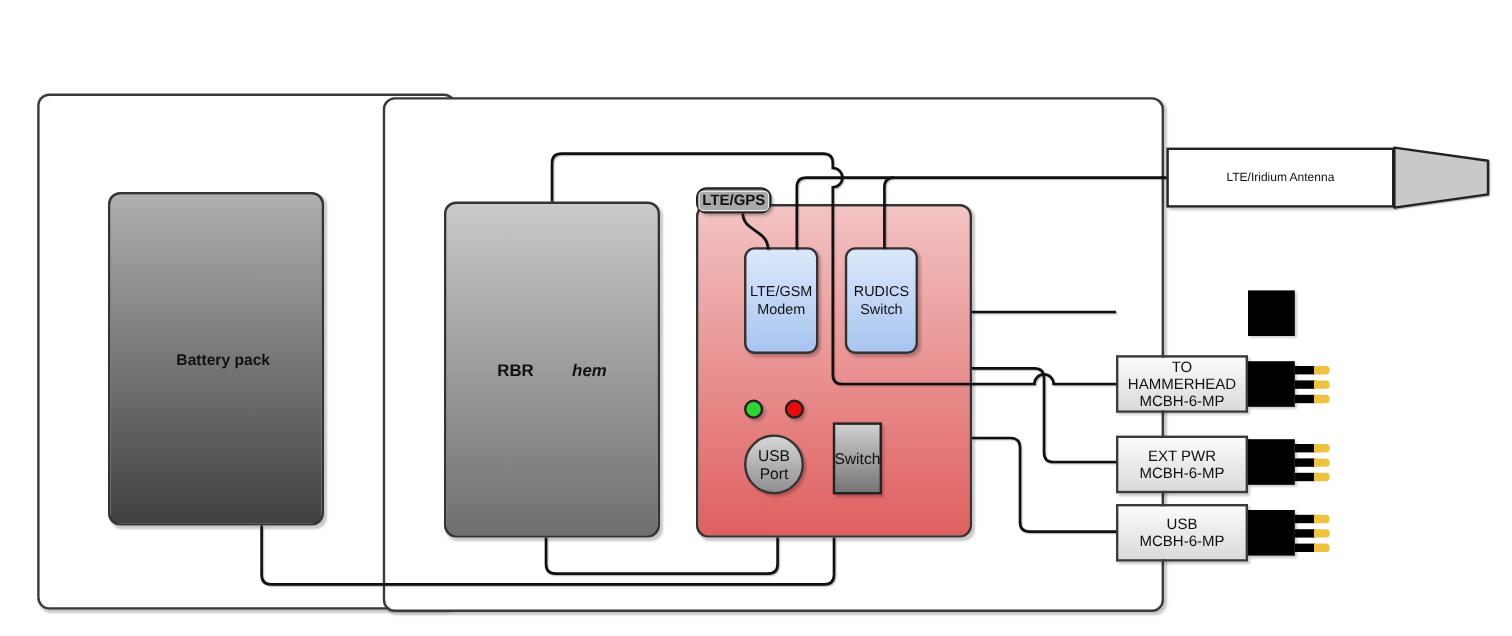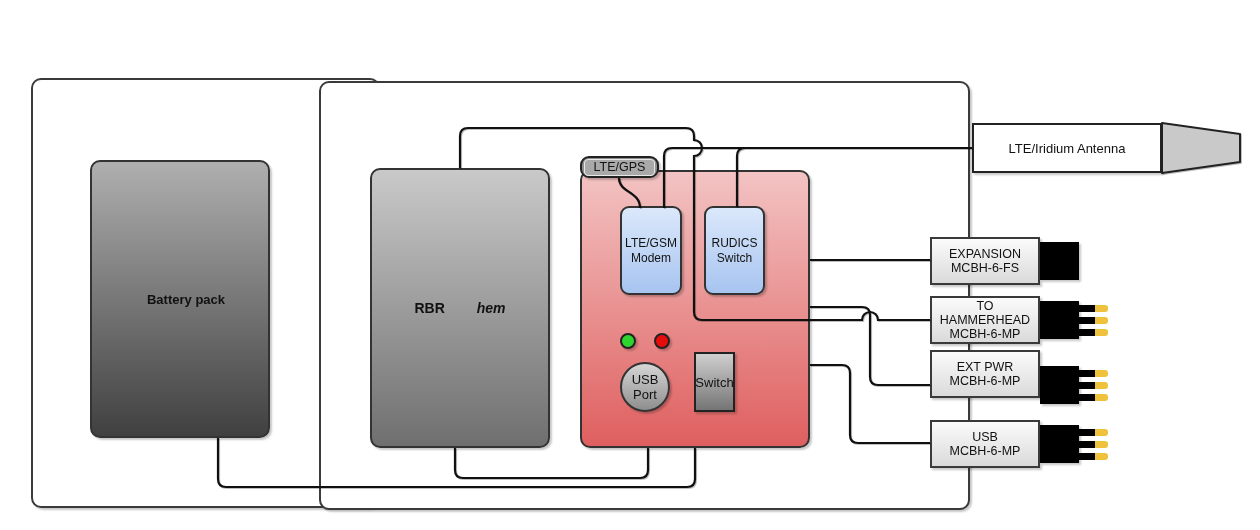--- a/index.html
+++ b/index.html
@@ -26,23 +26,23 @@
     background:linear-gradient(180deg,#c9c9c9 0%,#6f6f6f 100%);
     font-weight:bold;font-size:14px;
   }
   .rbrhem .suffix{font-style:italic;padding-left:32px;}
   .board{
     left:580px;top:170px;width:230px;height:278px;
     background:linear-gradient(180deg,#f3c3c3 0%,#df5f5f 100%);
     border:2px solid #333;border-radius:10px;
   }
   .gps-outer{
-    left:580px;top:156px;width:79px;height:22px;border-radius:9px;
+    left:580px;top:156px;width:63px;height:22px;border-radius:9px;
     background:#8f8f8f;border:2px solid #222;
-    display:flex;align-items:center;justify-content:center;
+    display:flex;align-items:center;justify-content:center;font-weight:bold;
   }
   .gps-inner{
     width:69px;height:15px;border-radius:4px;background:#a9a9a9;
     border:1px solid #e8e8e8;display:flex;align-items:center;justify-content:center;
     font-size:12.5px;line-height:12px;
   }
   .modem{
     border:2px solid #333;border-radius:9px;
     background:linear-gradient(180deg,#dbe8fb 0%,#a7c4f0 100%);
     display:flex;align-items:center;justify-content:center;text-align:center;
@@ -59,21 +59,21 @@
   }
   .switch{
     left:694px;top:352px;width:41px;height:60px;
     background:linear-gradient(180deg,#cfcfcf 0%,#757575 100%);
     border:2px solid #222;display:flex;align-items:center;justify-content:center;
     font-size:13px;
   }
   .antenna{
     left:972px;top:123px;width:190px;height:50px;background:#ffffff;
     border:2px solid #222;display:flex;align-items:center;justify-content:center;
-    font-size:13px;
+    font-size:10px;
   }
   .conn{
     left:930px;width:110px;height:48px;
     background:linear-gradient(180deg,#fbfbfb 0%,#dadada 100%);
     border:2px solid #3a3a3a;
     display:flex;align-items:center;justify-content:center;text-align:center;
     font-size:12.5px;line-height:14px;white-space:pre-line;
   }
   .plug{left:1040px;width:39px;background:#000;}
   .pinrow{left:1079px;width:29px;height:7px;}
@@ -112,26 +112,24 @@
 
   <div class="abs led sh" style="left: 620px; top: 333px; background: rgb(47, 213, 47);"></div>
   <div class="abs led sh" style="left: 654px; top: 333px; background: rgb(230, 12, 12);"></div>
 
   <div class="abs usb-circle sh">USB
 Port</div>
   <div class="abs switch sh">Switch</div>
 
   <div class="abs antenna sh">LTE/Iridium Antenna</div>
 
-  <div class="abs conn sh" style="top:237px;">EXPANSION
-MCBH-6-FS</div>
   <div class="abs conn sh" style="top:296px;text-align:center;">TO
 HAMMERHEAD
 MCBH-6-MP</div>
-  <div class="abs conn sh" style="top:350px;">EXT PWR
+  <div class="abs conn sh" style="top:363px;">EXT PWR
 MCBH-6-MP</div>
   <div class="abs conn sh" style="top:420px;">USB
 MCBH-6-MP</div>
 
   <div class="abs plug sh" style="top:242px;height:38px;"></div>
   <div class="abs plug sh" style="top:301px;height:38px;"></div>
   <div class="abs plug sh" style="top:366px;height:38px;"></div>
   <div class="abs plug sh" style="top:425px;height:38px;"></div>
 
   <div class="abs pinrow" style="top:305px;">

